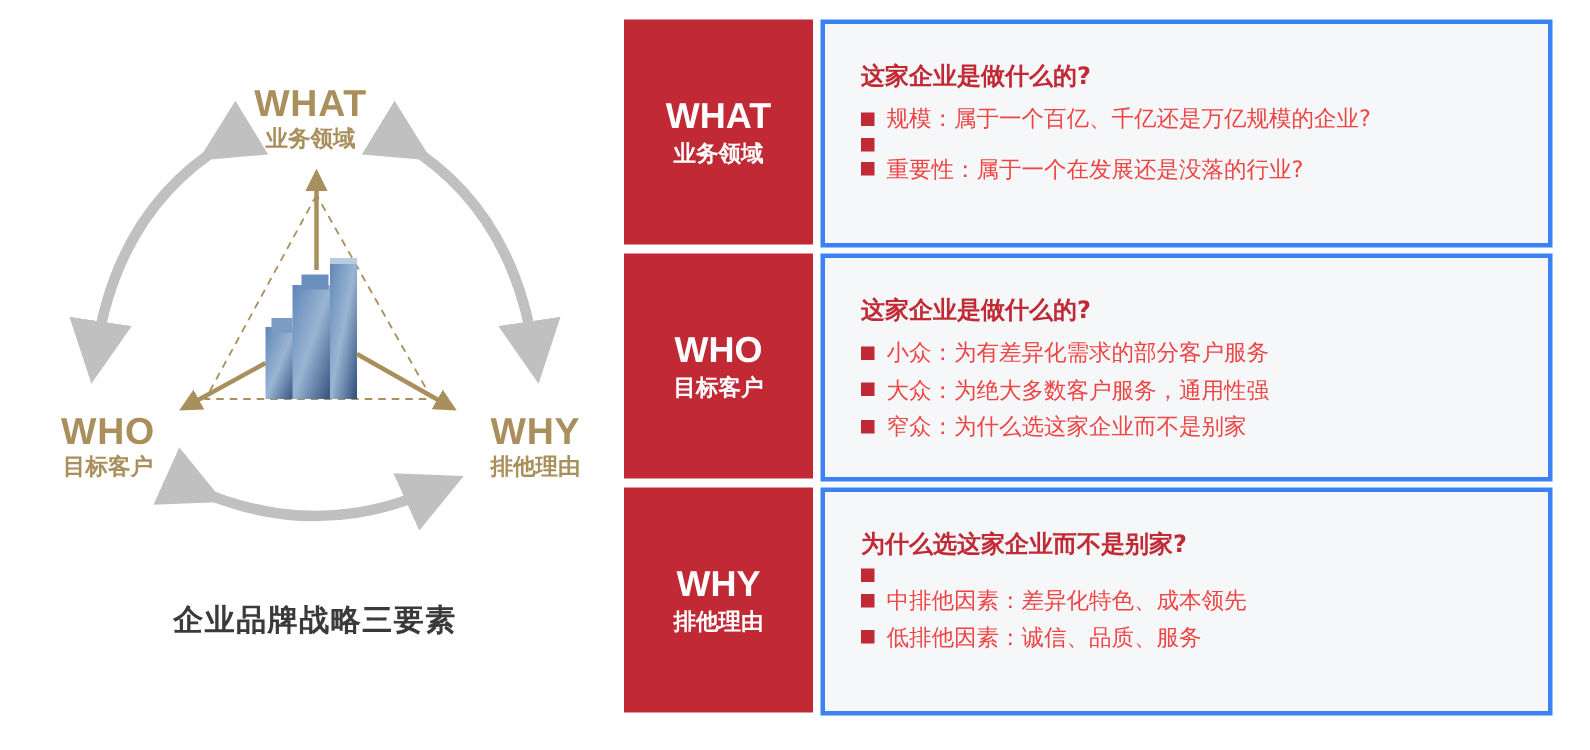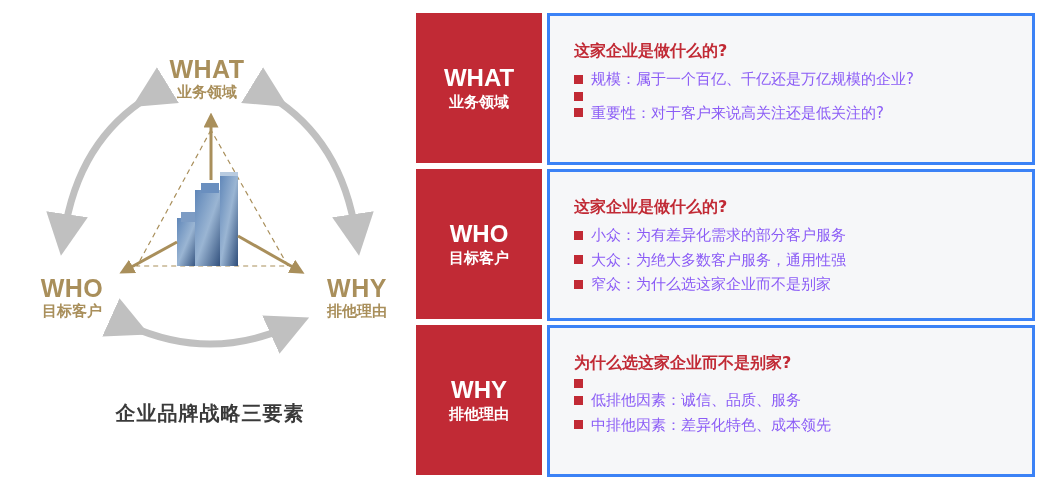--- a/index.html
+++ b/index.html
@@ -13,21 +13,21 @@
   .n-who{left:22px;top:275px;width:100px;}
   .n-why{left:307px;top:275px;width:100px;}
   .caption{position:absolute;left:60px;top:400px;width:300px;text-align:center;font-size:20px;font-weight:bold;color:#3a3a3a;letter-spacing:1px;}
   .row{position:absolute;left:416px;width:626px;height:150px;}
   .tag{position:absolute;left:0;top:0;width:126px;height:150px;background:#c12a35;color:#fff;display:flex;flex-direction:column;align-items:center;justify-content:center;font-weight:bold;}
   .tag .en{font-family:"Liberation Sans",sans-serif;font-size:24px;line-height:28px;}
   .tag .cn{font-size:15px;line-height:20px;}
   .box{position:absolute;left:131px;top:0;width:482px;height:146px;background:#f6f7f9;border:3px solid #3b82f6;box-sizing:content-box;}
   .box .q{position:absolute;left:24px;top:25px;color:#c12a35;font-size:16px;font-weight:bold;}
   .box ul{position:absolute;left:24px;top:51px;margin:0;padding:0;list-style:none;}
-  .box li{font-size:15px;color:#8b5cf6;line-height:24.5px;white-space:nowrap;display:flex;align-items:center;}
+  .box li{font-size:15px;color:#ef4444;line-height:24.5px;white-space:nowrap;display:flex;align-items:center;}
   .bullet{display:inline-block;width:9px;height:9px;background:#c12a35;margin-right:8px;}
 </style>
 </head>
 <body>
 
 <div class="left">
   <svg class="diagram-svg" width="410" height="500">
     <defs>
       <marker id="ga" markerWidth="6" markerHeight="6" refX="3" refY="3" orient="auto">
         <path d="M0,0 L6,3 L0,6 Z" fill="#c0c0c0"></path>
@@ -93,21 +93,21 @@
     <ul>
       <li>
           <span class="bullet"></span>
           <span>规模：属于一个百亿、千亿还是万亿规模的企业?</span>
         </li>
       <li>
           <span class="bullet"></span>
         </li>
       <li>
           <span class="bullet"></span>
-          <span>重要性：对于客户来说高关注还是低关注的?</span>
+          <span>重要性：属于一个在发展还是没落的行业?</span>
         </li>
     </ul>
   </div>
 </div>
 
 <div class="row" style="top:169px">
   <div class="tag">
     <div class="en">WHO</div>
     <div class="cn">目标客户</div>
   </div>
@@ -136,21 +136,21 @@
     <div class="cn">排他理由</div>
   </div>
   <div class="box">
     <div class="q">为什么选这家企业而不是别家?</div>
     <ul>
       <li>
           <span class="bullet"></span>
         </li>
       <li>
           <span class="bullet"></span>
-          <span>低排他因素：诚信、品质、服务</span>
+          <span>中排他因素：差异化特色、成本领先</span>
         </li>
       <li>
           <span class="bullet"></span>
-          <span>中排他因素：差异化特色、成本领先</span>
+          <span>低排他因素：诚信、品质、服务</span>
         </li>
     </ul>
   </div>
 </div>
 
 </body></html>

